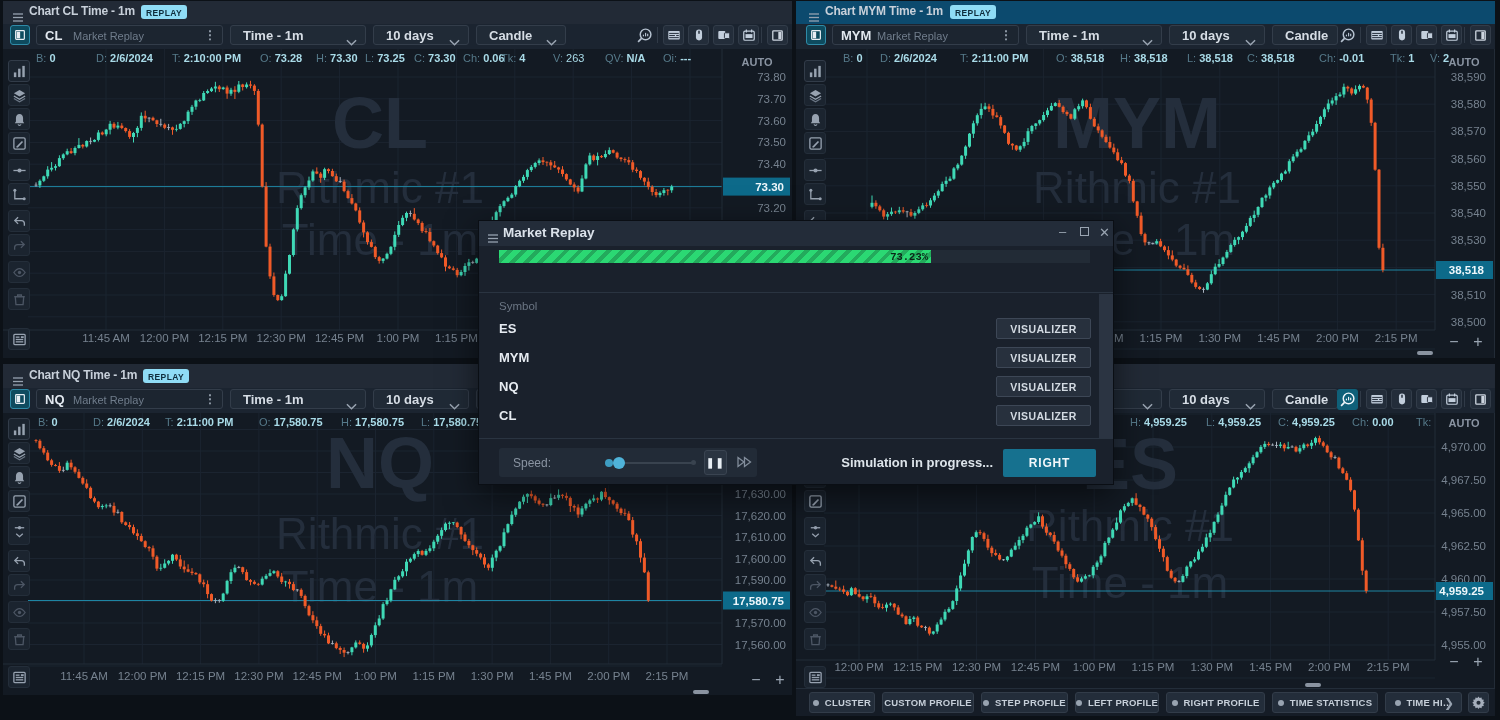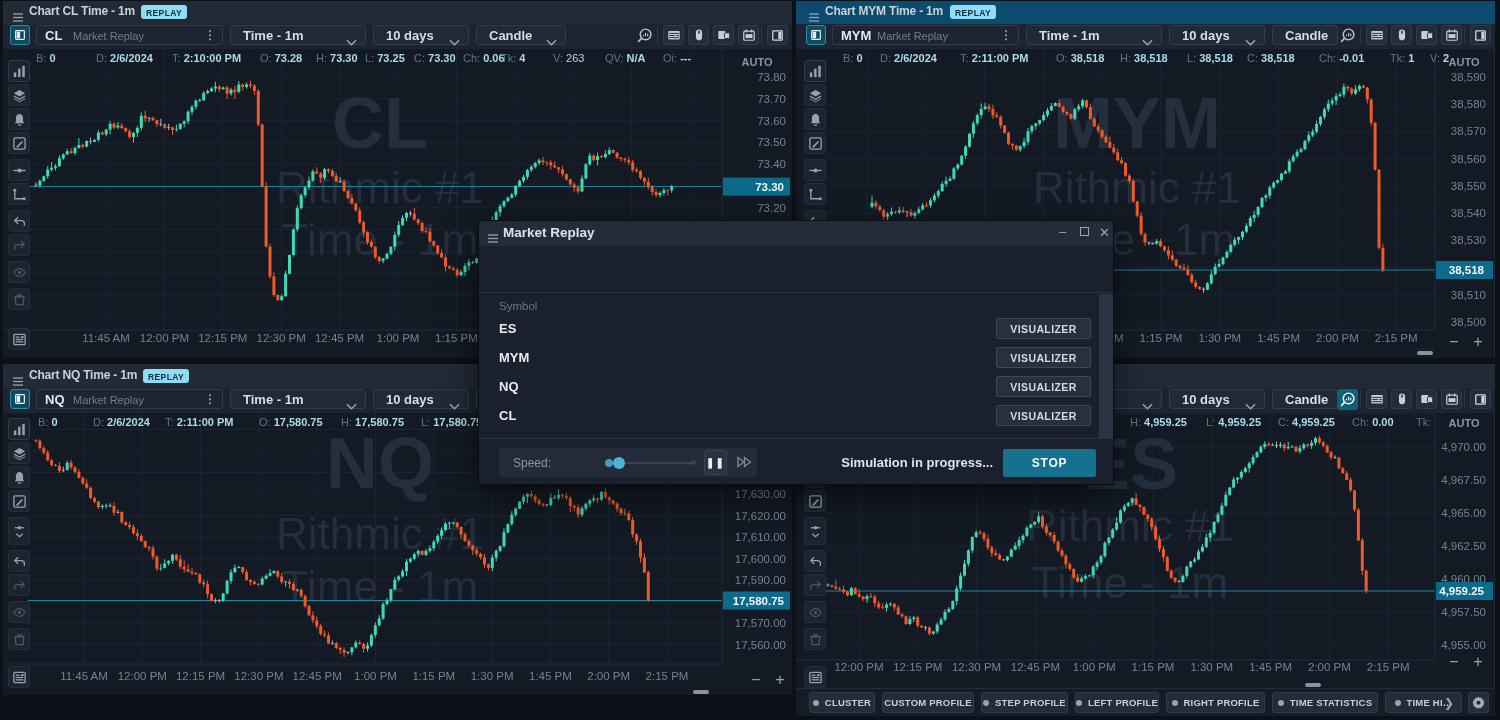--- a/index.html
+++ b/index.html
@@ -2098,20 +2098,25 @@
       <span style="position:absolute;left:9px;top:8px"><svg width="10" height="9" viewBox="0 0 10 9" fill="none">
           <line x1="0" y1="1" x2="10" y2="1" stroke="#97a2b0" stroke-width="1.3"></line>
           <line x1="0" y1="4.5" x2="10" y2="4.5" stroke="#97a2b0" stroke-width="1.3"></line>
           <line x1="0" y1="8" x2="10" y2="8" stroke="#97a2b0" stroke-width="1.3"></line>
         </svg></span>
       <span style="position:absolute;left:24px;top:4px;color:#dbe2ea;font-size:13.5px;font-weight:bold">Market Replay</span>
       <span style="position:absolute;left:580px;top:3px;color:#9aa5b2;font-size:13px">–</span>
       <span style="position:absolute;left:601px;top:6px;width:9px;height:9px;border:1.4px solid #9aa5b2"></span>
       <span style="position:absolute;left:620px;top:4px;color:#9aa5b2;font-size:13px">✕</span>
     </div>
+    <div style="position:absolute;left:20px;top:29px;width:591px;height:13px;background:#222b36">
+      <div style="position:absolute;left:0;top:0;width:432px;height:13px;background:repeating-linear-gradient(135deg,#2bd873 0px,#2bd873 6px,#23aa5c 6px,#23aa5c 10px)">
+        <span style="position:absolute;right:3px;top:1px;color:#0b2417;font-size:10.5px;font-weight:bold;font-family:'Liberation Mono',monospace">73.23%</span>
+      </div>
+    </div>
     <div style="position:absolute;left:0;top:71px;width:100%;height:1px;background:#2a3441"></div>
     <span style="position:absolute;left:20px;top:79px;color:#6b7684;font-size:11.5px">Symbol</span>
     <span style="position:absolute;left:20px;top:100px;color:#e6ebf1;font-size:13px;font-weight:bold">ES</span>
     <div style="position:absolute;left:517px;top:97px;width:95px;height:21px;background:#27303d;border:1px solid #3d4756;border-radius:2px;text-align:center;color:#d3dae2;font-size:10.5px;font-weight:bold;letter-spacing:.4px;line-height:20px">VISUALIZER</div>
     <span style="position:absolute;left:20px;top:129px;color:#e6ebf1;font-size:13px;font-weight:bold">MYM</span>
     <div style="position:absolute;left:517px;top:126px;width:95px;height:21px;background:#27303d;border:1px solid #3d4756;border-radius:2px;text-align:center;color:#d3dae2;font-size:10.5px;font-weight:bold;letter-spacing:.4px;line-height:20px">VISUALIZER</div>
     <span style="position:absolute;left:20px;top:158px;color:#e6ebf1;font-size:13px;font-weight:bold">NQ</span>
     <div style="position:absolute;left:517px;top:155px;width:95px;height:21px;background:#27303d;border:1px solid #3d4756;border-radius:2px;text-align:center;color:#d3dae2;font-size:10.5px;font-weight:bold;letter-spacing:.4px;line-height:20px">VISUALIZER</div>
     <span style="position:absolute;left:20px;top:187px;color:#e6ebf1;font-size:13px;font-weight:bold">CL</span>
     <div style="position:absolute;left:517px;top:184px;width:95px;height:21px;background:#27303d;border:1px solid #3d4756;border-radius:2px;text-align:center;color:#d3dae2;font-size:10.5px;font-weight:bold;letter-spacing:.4px;line-height:20px">VISUALIZER</div>
@@ -2122,15 +2127,15 @@
     <div style="position:absolute;left:126px;top:241px;width:88px;height:2px;background:#39434f"></div>
     <div style="position:absolute;left:212px;top:239px;width:5px;height:5px;border-radius:50%;background:#39434f"></div>
     <div style="position:absolute;left:126px;top:238px;width:8px;height:8px;border-radius:50%;background:#3e9dc2"></div>
     <div style="position:absolute;left:134px;top:236px;width:12px;height:12px;border-radius:50%;background:#4fb3d9"></div>
     <div style="position:absolute;left:225px;top:229px;width:23px;height:25px;background:#2a3441;border:1px solid #3a4451;border-radius:3px;text-align:center;color:#e8eef4;font-size:10px;font-weight:bold;line-height:24px;letter-spacing:1px">❚❚</div>
     <div style="position:absolute;left:252px;top:229px;width:25px;height:25px;border-radius:3px;text-align:center"><svg width="16" height="12" viewBox="0 0 16 12" fill="none" style="margin-top:6px">
         <path d="M2 1.5 L8 6 L2 10.5 Z" stroke="#828d9b" stroke-width="1.3"></path>
         <path d="M8.5 1.5 L14.5 6 L8.5 10.5 Z" stroke="#828d9b" stroke-width="1.3"></path>
       </svg></div>
     <span style="position:absolute;right:120px;top:234px;color:#dde4ea;font-size:13px;font-weight:600">Simulation in progress...</span>
-    <div style="position:absolute;left:524px;top:228px;width:93px;height:28px;background:#16718f;border-radius:2px;text-align:center;color:#f2f7fa;font-size:12px;font-weight:bold;letter-spacing:.8px;line-height:28px">STOP</div>
+    <div style="position:absolute;left:524px;top:228px;width:93px;height:28px;background:#16718f;border-radius:2px;text-align:center;color:#f2f7fa;font-size:12px;font-weight:bold;letter-spacing:.8px;line-height:28px">RIGHT</div>
   </div>
 <div style="position:absolute;left:0;top:0;width:3px;height:720px;background:#0c1117;z-index:60"></div>
 <div style="position:absolute;left:0;top:0;width:1500px;height:1px;background:#0c1117;z-index:60"></div>
 </body></html>

